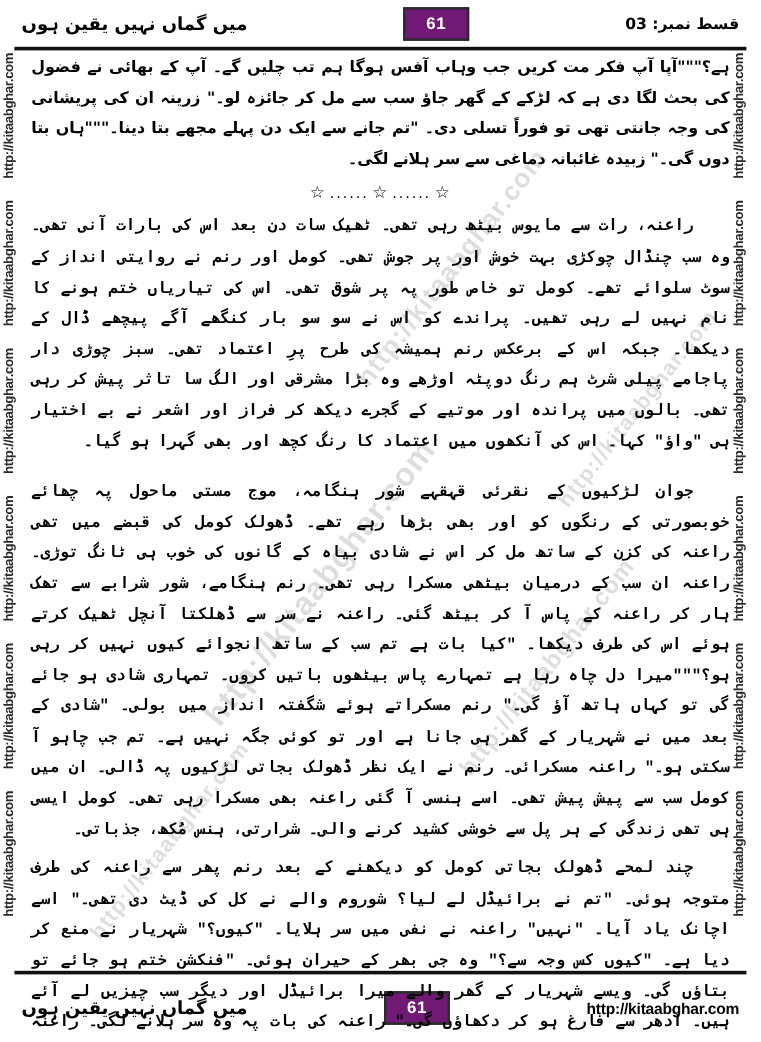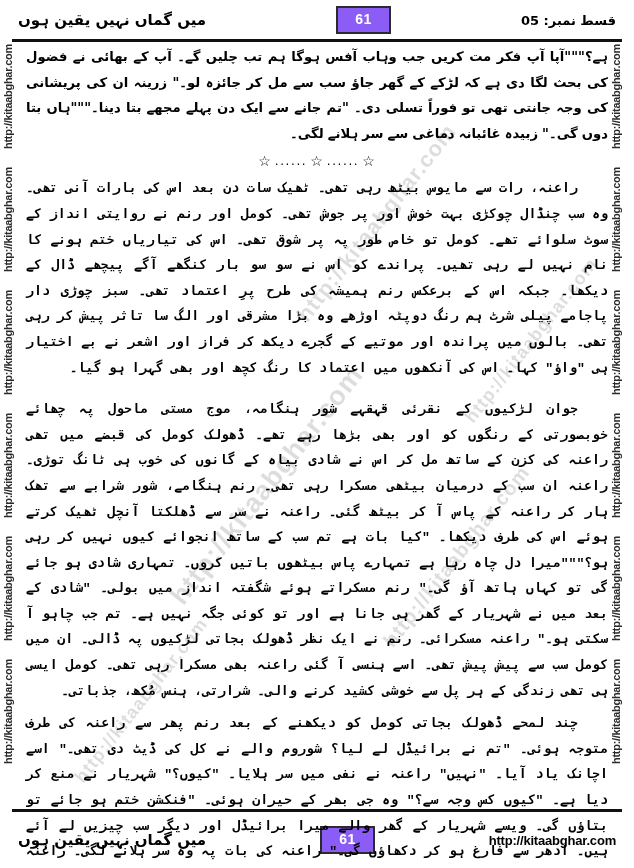--- a/index.html
+++ b/index.html
@@ -46,21 +46,21 @@
     letter-spacing: -0.3px;
     white-space: nowrap;
   }
   .header-episode {
     font-size: 13px;
     font-weight: 700;
     direction: rtl;
     white-space: nowrap;
   }
   .page-badge {
-    background: #8b5cf6;
+    background: #701a75;
     color: #ffffff;
     font-family: "Liberation Sans", sans-serif;
     font-size: 14px;
     font-weight: 700;
     padding: 3px 17px;
     line-height: 1.25;
     letter-spacing: 0.5px;
     border: 2px solid #2b2b2b;
   }
 
@@ -256,21 +256,21 @@
     <div class="dwm dwm-a">http://kitaabghar.com</div>
     <div class="dwm dwm-b">http://kitaabghar.com</div>
     <div class="dwm dwm-c">http://kitaabghar.com</div>
     <div class="dwm dwm-d">http://kitaabghar.com</div>
     <div class="dwm dwm-e">http://kitaabghar.com</div>
   </div>
 
   <div class="page-header">
     <div class="header-title">میں گماں نہیں یقین ہوں</div>
     <div class="page-badge">61</div>
-    <div class="header-episode">قسط نمبر: 05</div>
+    <div class="header-episode">قسط نمبر: 03</div>
   </div>
   <div class="rule-top"></div>
 
   <div class="wm-col left">
     <div class="stack">
       <div class="wm-text">http://kitaabghar.com</div>
       <div class="wm-text">http://kitaabghar.com</div>
       <div class="wm-text">http://kitaabghar.com</div>
       <div class="wm-text">http://kitaabghar.com</div>
       <div class="wm-text">http://kitaabghar.com</div>

